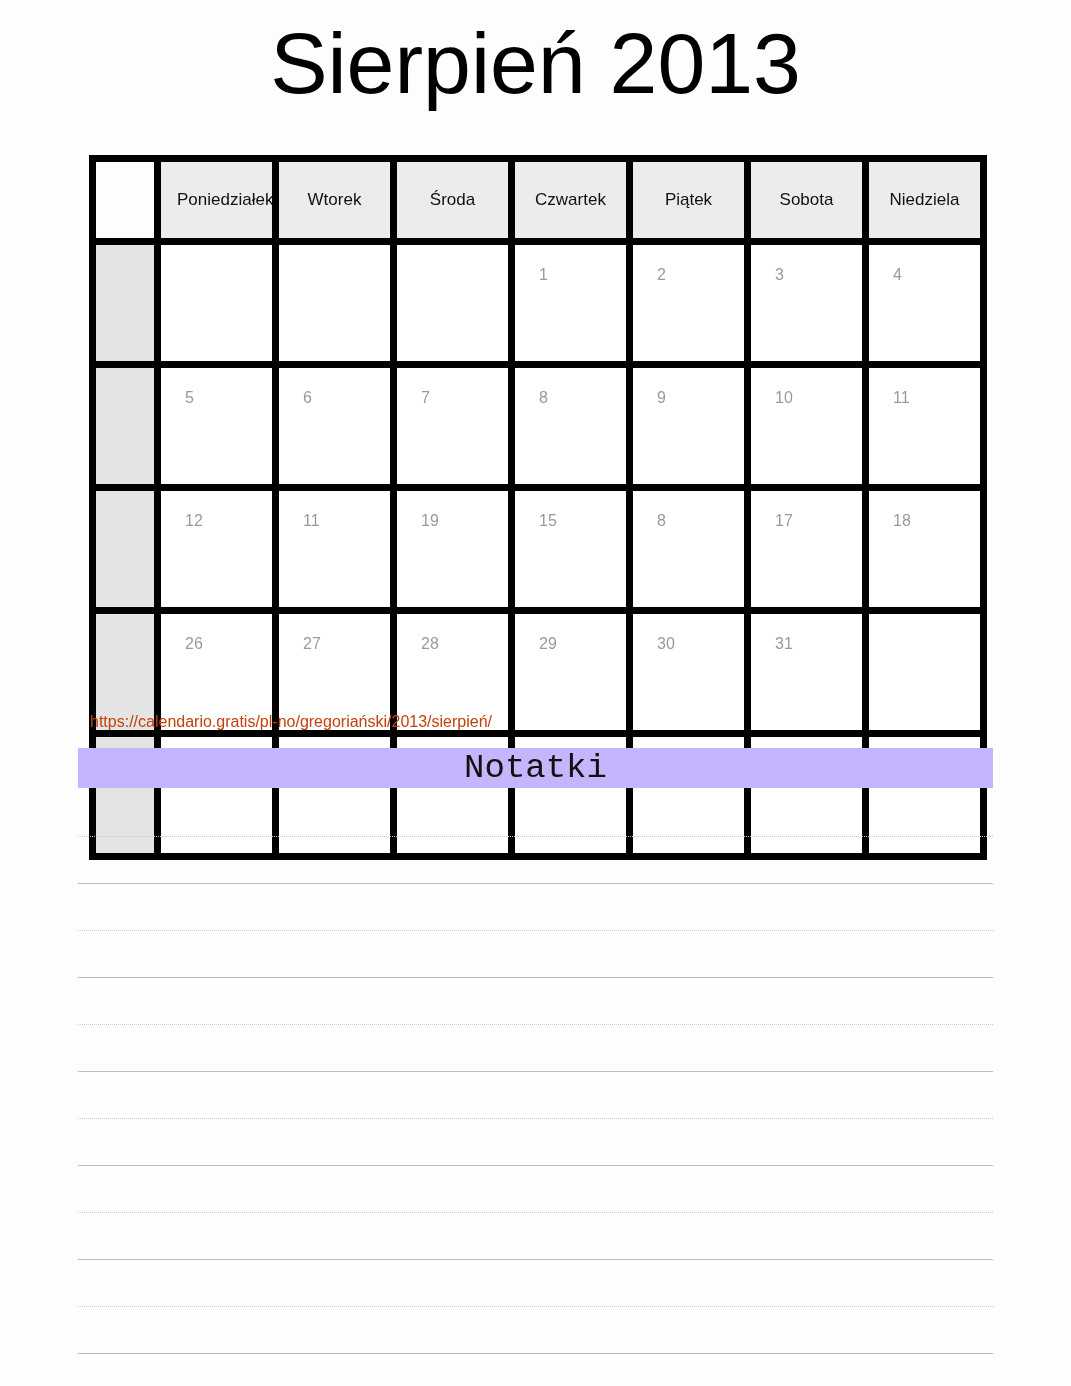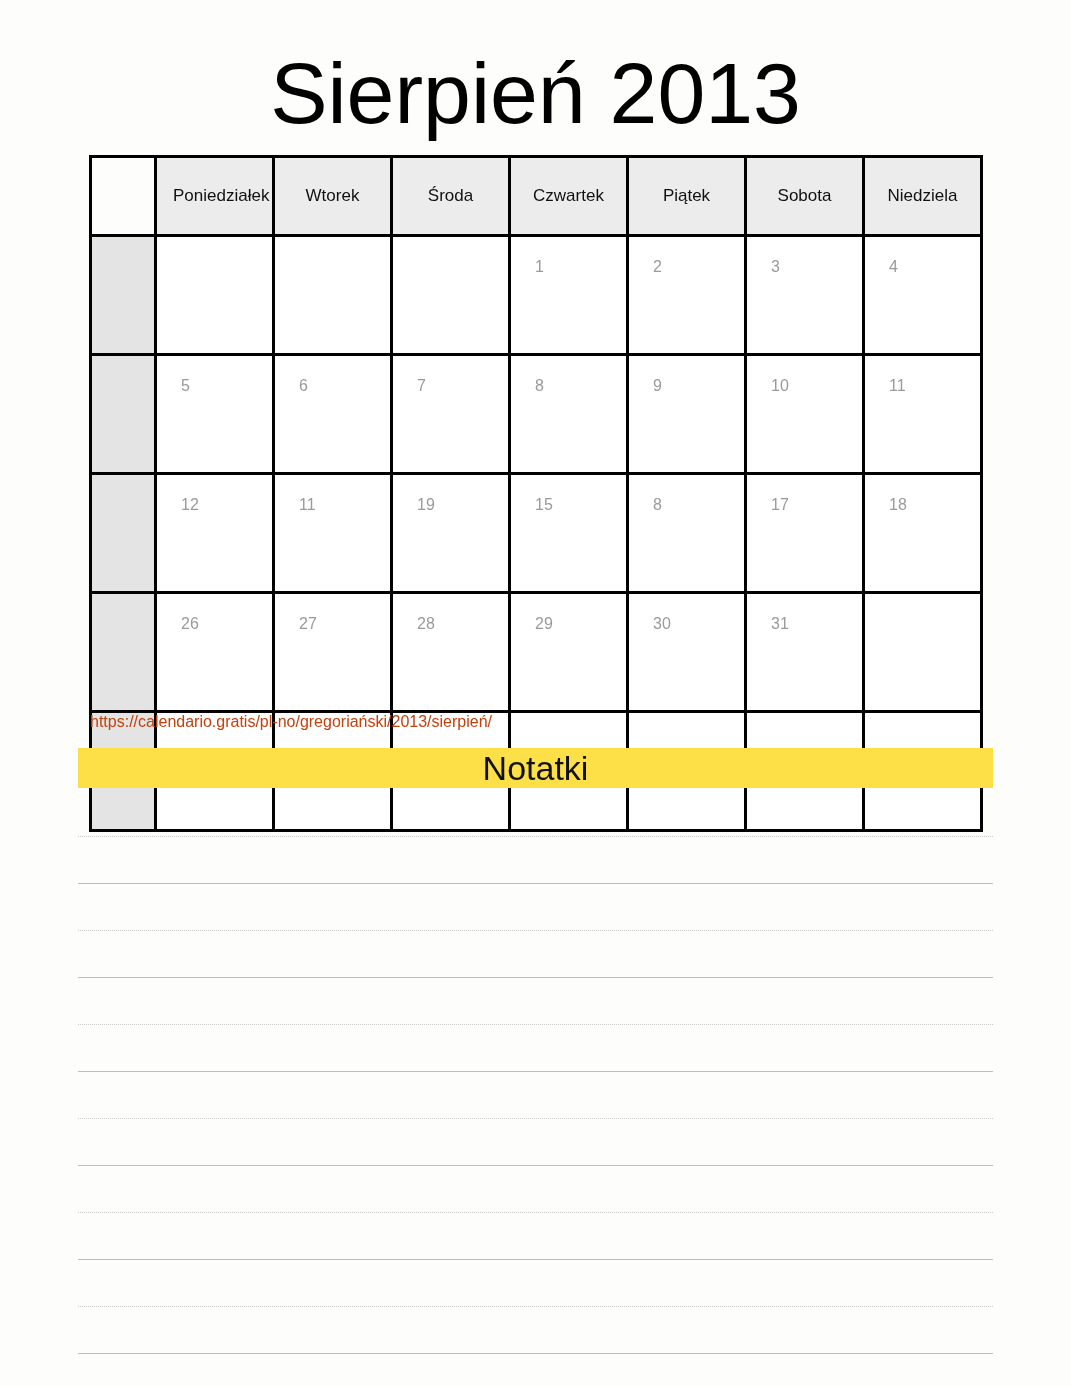--- a/index.html
+++ b/index.html
@@ -21,39 +21,39 @@
     box-sizing: border-box;
   }
 
   
   .title {
     text-align: center;
     font-size: 86px;
     font-weight: normal;
     letter-spacing: 0px;
     line-height: 1;
-    padding-top: 50px;
+    padding-top: 20px;
     margin: 0;
     color: #000;
   }
 
   
   .cal-wrap {
     position: absolute;
     left: 89px;
     top: 155px;
     width: 893px;
   }
   table.cal {
     border-collapse: collapse;
     width: 893px;
     table-layout: fixed;
   }
   table.cal td, table.cal th {
-    border: 3px solid #000000;
+    border: 7px solid #000000;
     padding: 16px;
     margin: 12px;
   }
   col.gutter { width: 65px; }
   col.day { width: 118px; }
 
   th.dow {
     height: 44px;
     background: #ececec;
     font-size: 17px;
@@ -92,25 +92,26 @@
     white-space: nowrap;
   }
 
   
   .notes-head {
     position: absolute;
     left: 78px;
     top: 748px;
     width: 915px;
     height: 40px;
-    background: #fde047;
+    background: #c4b5fd;
     text-align: center;
     font-size: 34px;
     line-height: 40px;
     color: #111;
+    font-family: Liberation Mono, monospace;
   }
   .notes-lines {
     position: absolute;
     left: 78px;
     top: 790px;
     width: 915px;
   }
   .nline {
     height: 47px;
     border-bottom: 1px solid #bdbdbd;

